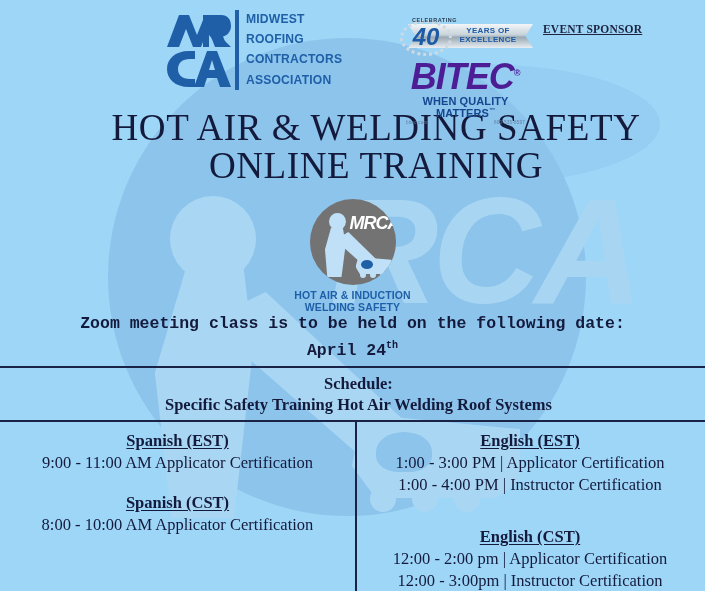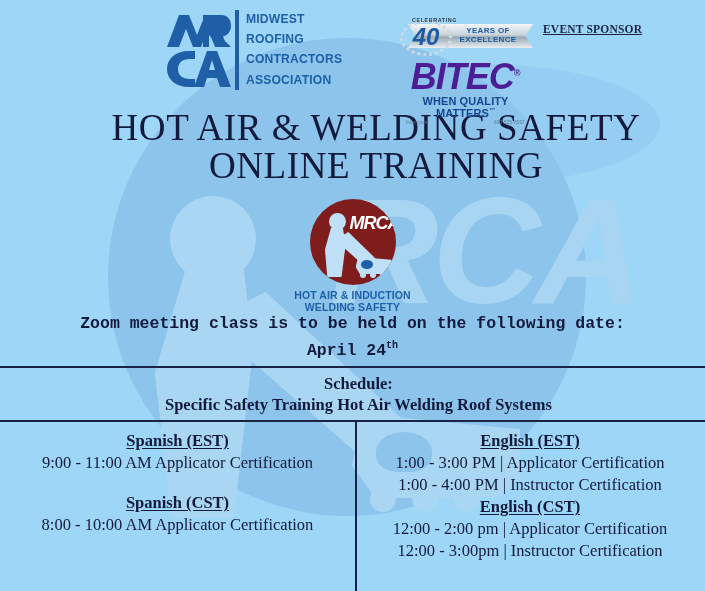--- a/index.html
+++ b/index.html
@@ -289,21 +289,21 @@
     margin: 14px auto 0 auto;
     width: 120px;
     text-align: center;
   }
   .cl-circle {
     position: relative;
     width: 86px;
     height: 86px;
     margin: 0 auto;
     border-radius: 50%;
-    background: #7f1d1d;
+    background: #737373;
     overflow: hidden;
     text-decoration: underline;
   }
   .cl-head {
     position: absolute;
     left: 19px;
     top: 14px;
     width: 17px;
     height: 17px;
     border-radius: 50%;
@@ -458,21 +458,21 @@
     color: #141a3c;
   }
   .group .g-row {
     font-family: "Liberation Serif", "DejaVu Serif", serif;
     font-weight: 400;
     font-size: 16.5px;
     line-height: 22px;
     color: #141a3c;
     white-space: nowrap;
   }
-  .col.right .group:first-child { margin-bottom: 0; }
+  .col.right .group:first-child { margin-bottom: 30px; }
 </style>
 </head>
 <body>
 
 <div id="flyer">
 
   <div class="wm-layer">
     <div class="wm-swoosh"></div>
     <div class="wm-circle"></div>
     <div class="wm-rca">RCA</div>

